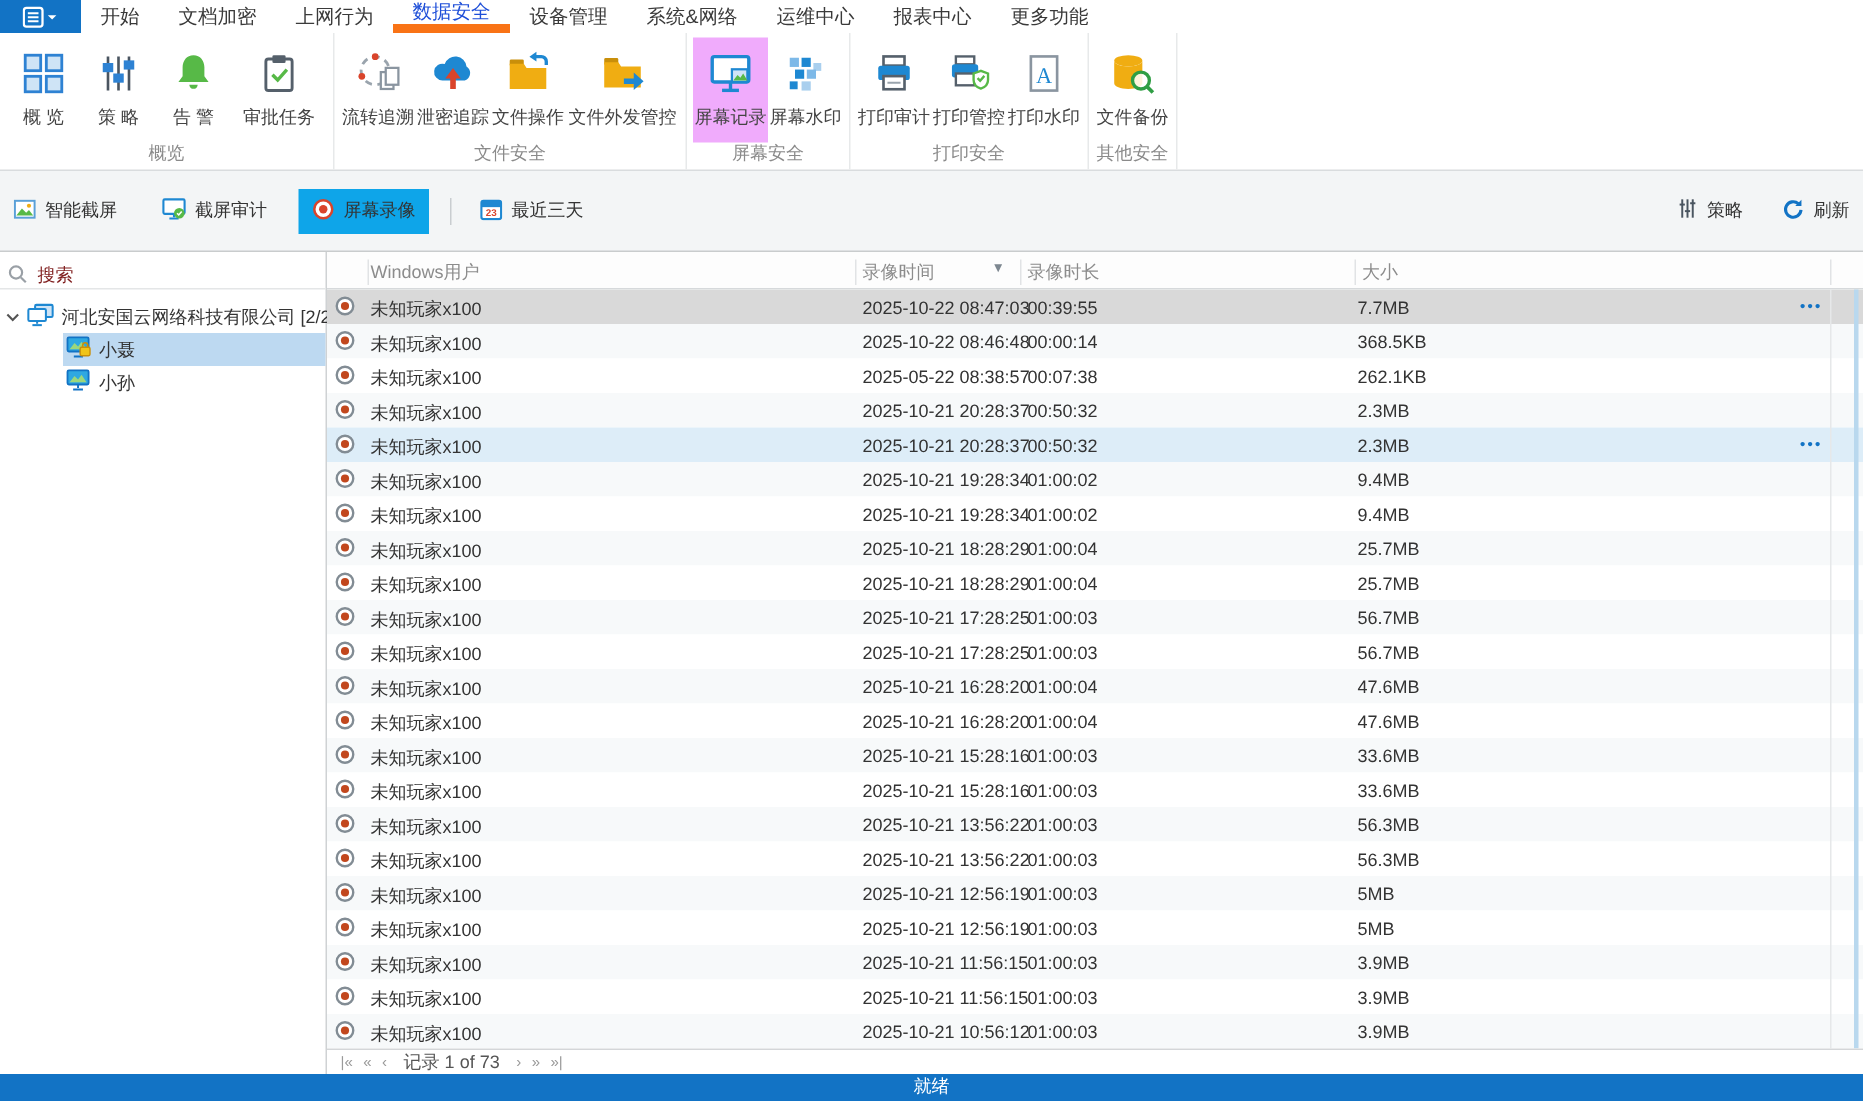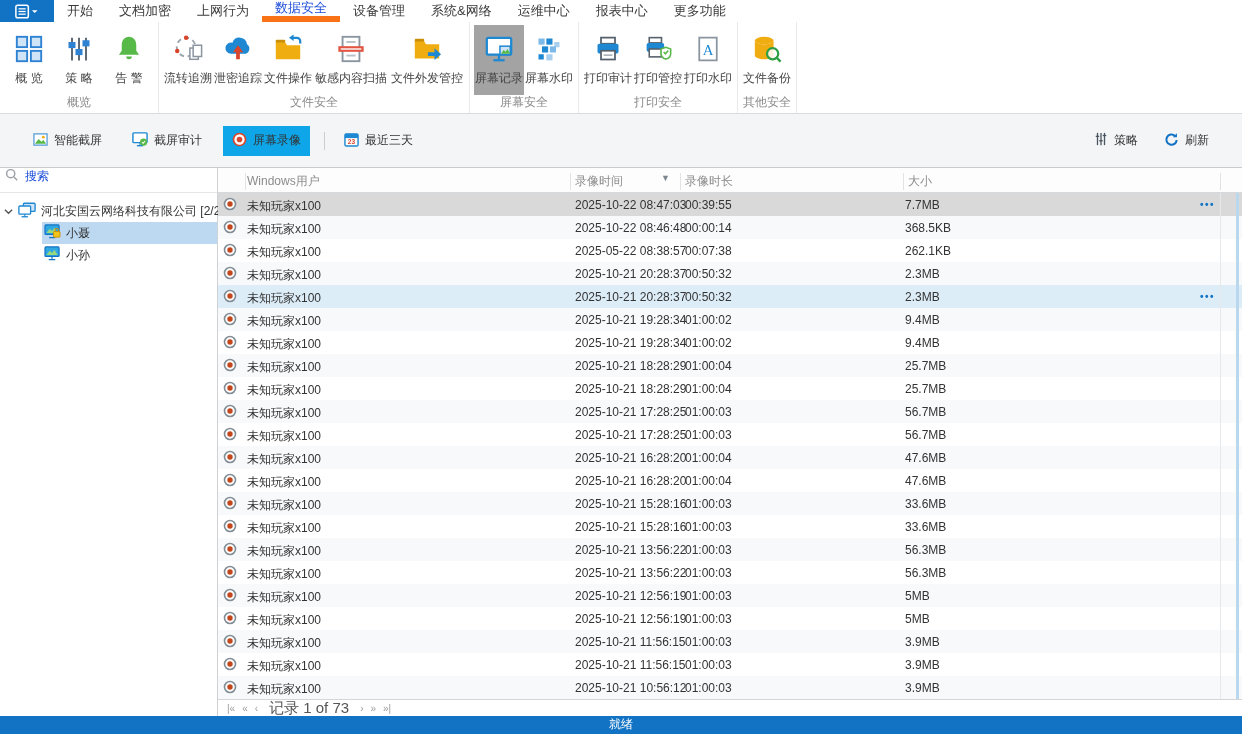--- a/index.html
+++ b/index.html
@@ -15,35 +15,35 @@
 .tab.active{color:#1d4ed8;border-bottom:6px solid #f97316;}
 
 
 .ribbon{position:absolute;top:22px;left:0;width:1242px;height:92px;background:#fff;
         border-bottom:1px solid #d9dcde;display:flex;}
 .rgroup{position:relative;border-right:1px solid #e7e9ea;padding:3px 4px 16px;display:flex;}
 .rgroup-label{position:absolute;bottom:2px;left:0;right:0;text-align:center;color:#8a8a8a;font-size:12px;}
 .rbtn{display:flex;flex-direction:column;align-items:center;padding-top:6px;height:70px;cursor:pointer;flex:none;}
 .rbtn .ric{height:36px;display:flex;align-items:center;justify-content:center;}
 .rbtn .lbl{font-size:12px;color:#444;white-space:nowrap;margin-top:3px;}
-.rbtn.active{background:#a3a3a3;}
+.rbtn.active{background:#f0abfc;}
 .w50{width:50px;}.w62{width:64px;}.w74{width:76px;}
 
 
 .subtoolbar{position:absolute;top:114px;left:0;width:1242px;height:54px;background:#f3f5f6;
-            border-bottom:1px solid #c9cccd;display:flex;align-items:center;padding:0 24px;}
+            border-bottom:1px solid #c9cccd;display:flex;align-items:center;padding:0 0;}
 .tbtn{display:flex;align-items:center;gap:6px;padding:6px 9px;margin-right:12px;cursor:pointer;color:#333;white-space:nowrap;}
 .tbtn.active{background:#0ea5e9;}
 .tsep{width:1px;height:18px;background:#c9cdd0;margin:0 10px 0 2px;}
 .toolbar-right{margin-left:auto;display:flex;}
 .toolbar-right .tbtn{margin-right:0;margin-left:8px;}
 
 
 .sidebar{position:absolute;top:168px;left:0;width:218px;height:548px;background:#fff;border-right:1px solid #cfd2d4;}
-.search{height:25px;border-bottom:1px solid #e4e6e7;display:flex;align-items:flex-start;padding:0 5px;gap:7px;color:#1d4ed8;cursor:text;}
+.search{height:25px;border-bottom:1px solid #e4e6e7;display:flex;align-items:flex-end;padding:0 5px;gap:7px;color:#7f1d1d;cursor:text;}
 .tree{padding-top:7px;}
 .titem{height:22px;display:flex;align-items:center;gap:5px;cursor:pointer;white-space:nowrap;color:#333;}
 .titem .chev{width:11px;display:flex;}
 .ind0{padding-left:4px;}
 .ind1{padding-left:14px;}
 .ind2{padding-left:44px;}
 .titem.selected{background:linear-gradient(to right,#fff 42px,#bdd9f1 42px);}
 
 
 .table{position:absolute;top:168px;left:218px;width:1024px;height:548px;background:#fff;}
@@ -64,21 +64,21 @@
 .c-dur{left:467px;}
 .c-size{left:687px;}
 .c-menu{right:27px;left:auto;color:#1273c5;font-weight:bold;letter-spacing:1.5px;font-size:10px;cursor:pointer;top:6px !important;}
 .colline{position:absolute;left:1002px;top:25px;height:506px;width:1px;background:#e6e8e9;}
 .vscroll{position:absolute;right:3px;top:25px;width:3px;height:506px;background:#b9d8ee;cursor:pointer;}
 
 
 .pager{position:absolute;top:531px;left:0;width:1024px;height:17px;border-top:1px solid #d4d6d8;background:#fff;
        display:flex;align-items:center;gap:7px;padding:0 9px;color:#9a9a9a;font-size:10px;}
 .pbtn{cursor:pointer;}
-.ptext{color:#555;font-size:15px;margin:0 4px;}
+.ptext{color:#555;font-size:12px;margin:0 4px;}
 
 
 .statusbar{position:absolute;top:716px;left:0;width:1242px;height:18px;background:#1273c5;color:#fff;
            display:flex;align-items:center;padding:0 8px;flex-direction:column;}
 .sb-right{margin-left:auto;display:flex;align-items:center;gap:6px;cursor:pointer;margin-top:30px;}
 </style>
 </head>
 <body>
 
 <div class="tabbar">
@@ -133,20 +133,30 @@
     </div>
     <div class="rbtn w50">
       <span class="ric">
           <svg width="28" height="28" viewBox="0 0 32 32">
             <path d="M16 2c-5.2 0-8.3 4.2-8.3 9.3V18l-3.2 4.5h23L24.3 18v-6.7C24.3 6.2 21.2 2 16 2z" fill="#57b947"></path>
             <path d="M12.8 24.5a3.2 3.2 0 0 0 6.4 0z" fill="#57b947"></path>
           </svg>
         </span>
       <span class="lbl">告 警</span>
     </div>
+    <div class="rbtn w62">
+      <span class="ric">
+          <svg width="28" height="28" viewBox="0 0 32 32">
+            <rect x="6" y="5" width="20" height="24" rx="2" fill="#fff" stroke="#55606b" stroke-width="2.2"></rect>
+            <rect x="11" y="2" width="10" height="6" rx="1" fill="#55606b"></rect>
+            <path d="M11 17l4 4 7-8" fill="none" stroke="#57b947" stroke-width="2.6"></path>
+          </svg>
+        </span>
+      <span class="lbl">审批任务</span>
+    </div>
     <div class="rgroup-label">概览</div>
   </div>
 
   <div class="rgroup">
     <div class="rbtn w50">
       <span class="ric">
           <svg width="30" height="30" viewBox="0 0 32 32">
             <circle cx="14" cy="14" r="10" fill="none" stroke="#9aa4ad" stroke-width="2" stroke-dasharray="5 4"></circle>
             <circle cx="14" cy="4" r="2.4" fill="#d9442b"></circle>
             <circle cx="4.5" cy="18" r="2.4" fill="#d9442b"></circle>
@@ -168,32 +178,20 @@
     <div class="rbtn w50">
       <span class="ric">
           <svg width="30" height="30" viewBox="0 0 32 32">
             <rect x="3" y="6" width="10" height="5" rx="1" fill="#c98f0a"></rect>
             <path d="M3 9h10l2 3h14v15H3z" fill="#f0ad12"></path>
             <path d="M29 10V7.5A3.5 3.5 0 0 0 25.5 4H20" fill="none" stroke="#1e88d2" stroke-width="2.4"></path>
             <path d="M22 0.5l-5 3.5 5 3.5z" fill="#1e88d2"></path>
           </svg>
         </span>
       <span class="lbl">文件操作</span>
-    </div>
-    <div class="rbtn w74">
-      <span class="ric">
-          <svg width="30" height="30" viewBox="0 0 32 32">
-            <rect x="7" y="3" width="18" height="26" fill="#fff" stroke="#8a95a0" stroke-width="2"></rect>
-            <line x1="11" y1="8.5" x2="21" y2="8.5" stroke="#b8c0c8" stroke-width="2"></line>
-            <line x1="11" y1="23" x2="21" y2="23" stroke="#b8c0c8" stroke-width="2"></line>
-            <rect x="2.5" y="13" width="27" height="6" fill="#e25543"></rect>
-            <line x1="5" y1="16" x2="27" y2="16" stroke="#fff" stroke-width="1.5"></line>
-          </svg>
-        </span>
-      <span class="lbl">敏感内容扫描</span>
     </div>
     <div class="rbtn w74">
       <span class="ric">
           <svg width="30" height="30" viewBox="0 0 32 32">
             <rect x="3" y="5" width="10" height="5" rx="1" fill="#c98f0a"></rect>
             <path d="M3 8h10l2 3h14v15H3z" fill="#f0ad12"></path>
             <path d="M17 19.5h7v-4.2l7 6.2-7 6.2v-4.2h-7z" fill="#1e88d2"></path>
           </svg>
         </span>
       <span class="lbl">文件外发管控</span>

